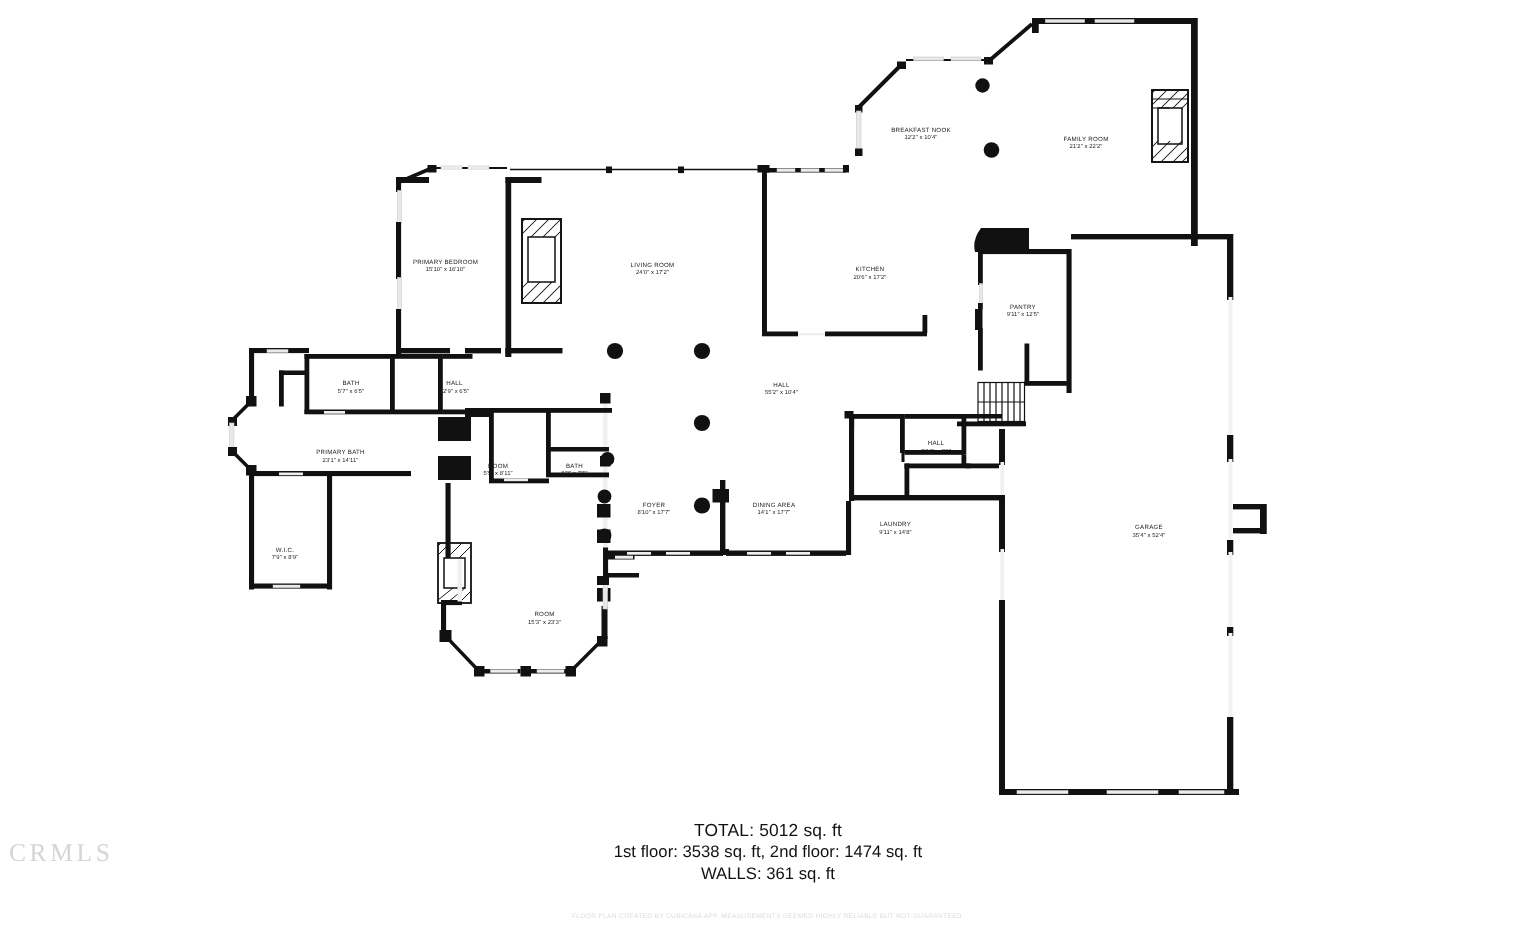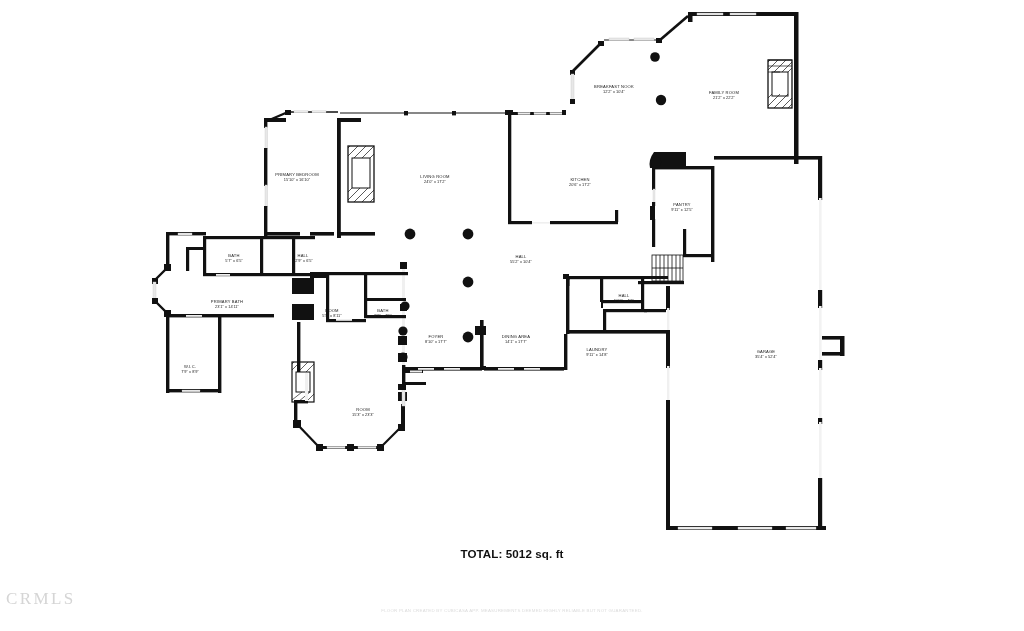--- a/index.html
+++ b/index.html
@@ -41,21 +41,21 @@
 
   #summary {
     position: absolute;
     left: 0; right: 0;
     top: 546px;
     text-align: center;
     color: #111111;
   }
   #summary .sum-total {
     font-size: 11.6px;
-    font-weight: bold;
+    font-weight: normal;
     letter-spacing: 0.1px;
     line-height: 1.32;
   }
   #summary .sum-line {
     font-size: 11.1px;
     font-weight: 400;
     letter-spacing: 0.02px;
     line-height: 1.34;
   }
   #disclaimer {
@@ -63,21 +63,21 @@
     left: 0; right: 0;
     top: 608px;
     text-align: center;
     font-size: 4.4px;
     letter-spacing: 0.22px;
     color: #dcdcdc;
   }
   #watermark {
     position: absolute;
     left: 6px;
-    top: 589px;
+    top: 559px;
     font-family: "Liberation Serif", serif;
     font-size: 17px;
     letter-spacing: 2.4px;
     color: #d5d5d5;
     user-select: none;
   }
 </style>
 </head>
 <body>
 
@@ -444,17 +444,19 @@
         <span class="rl-dim">7'9" x 8'9"</span>
       </div>
       <div class="room-label" style="left: 363px; top: 412px;">
         <span class="rl-name">ROOM</span>
         <span class="rl-dim">15'3" x 23'3"</span>
       </div>
     </div>
 
   <div id="summary">
     <div class="sum-total">TOTAL: 5012 sq. ft</div>
+    <div class="sum-line">1st floor: 3538 sq. ft, 2nd floor: 1474 sq. ft</div>
+    <div class="sum-line">WALLS: 361 sq. ft</div>
   </div>
 
   <div id="disclaimer">FLOOR PLAN CREATED BY CUBICASA APP. MEASUREMENTS DEEMED HIGHLY RELIABLE BUT NOT GUARANTEED.</div>
   <div id="watermark">CRMLS</div>
 </div>
 
 </body></html>

